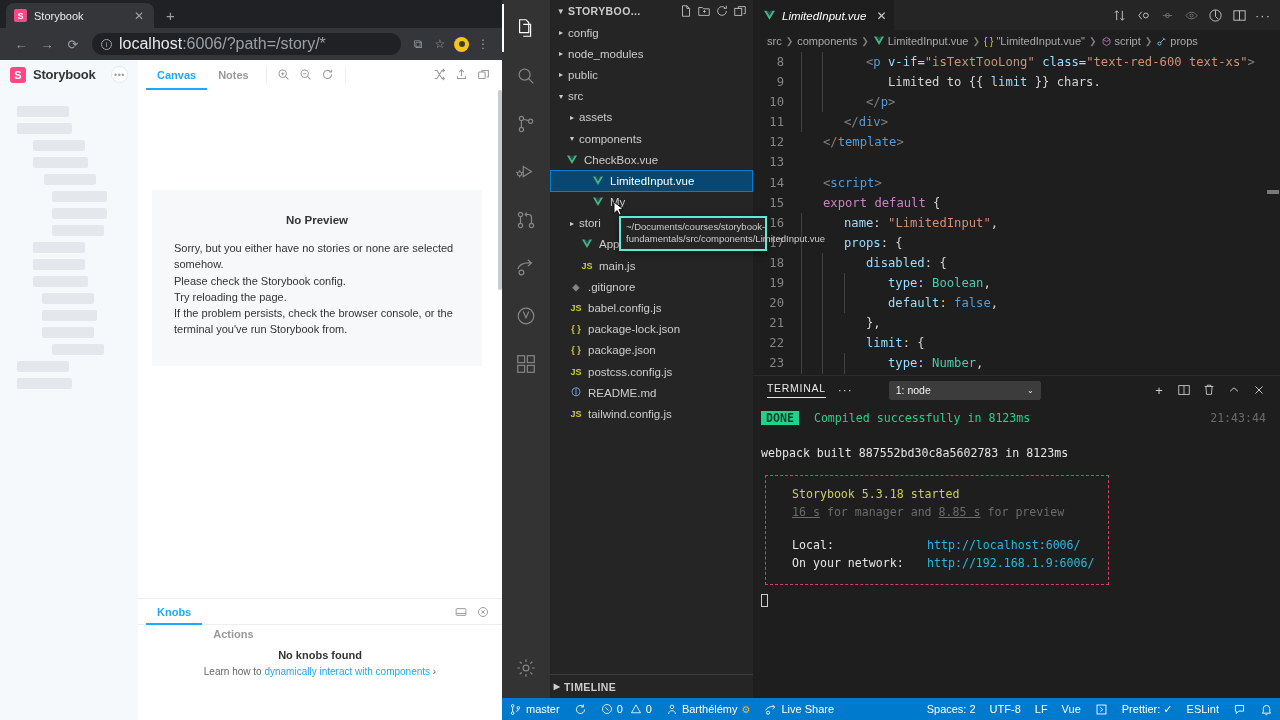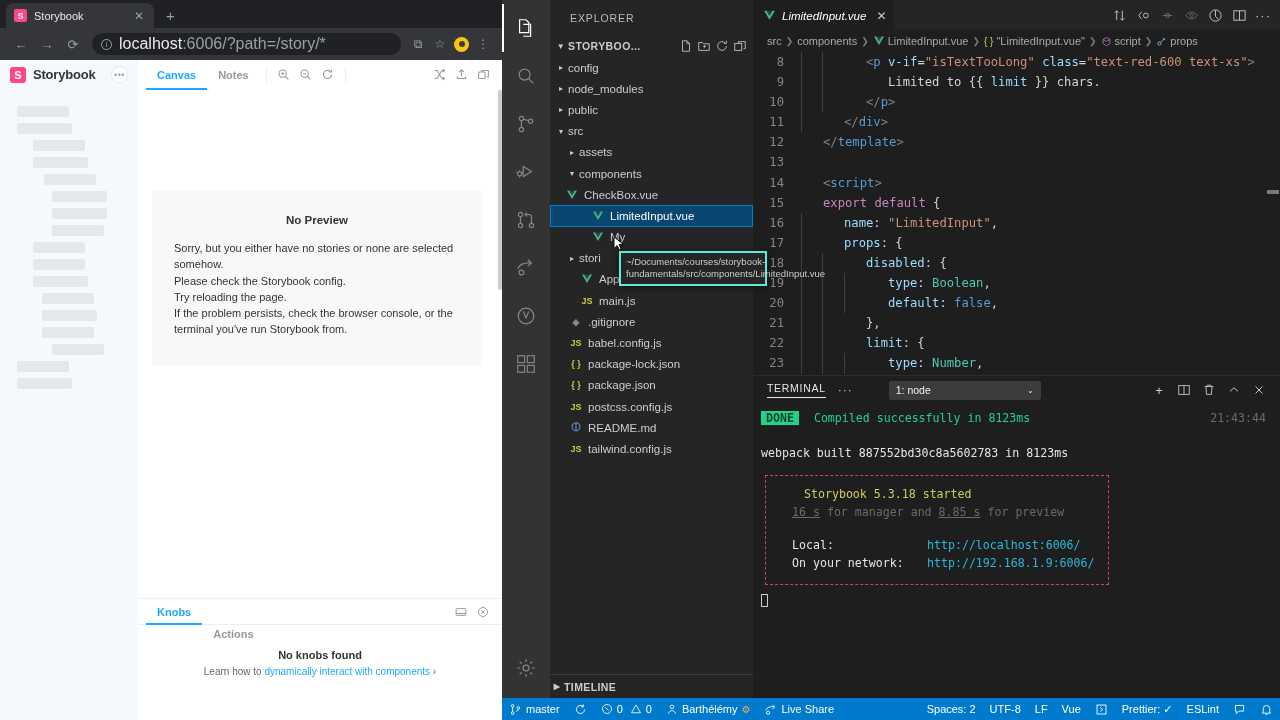--- a/index.html
+++ b/index.html
@@ -106,21 +106,21 @@
   .vs-panel-tab { font-size:10.5px; color:#e7e7e7; letter-spacing:0.7px; position:relative; padding-bottom:4px; }
   .vs-panel-tab::after { content:""; position:absolute; left:0; right:0; bottom:0; height:1px; background:#e7e7e7; }
   .vs-panel-dots { color:#cccccc; font-size:12px; margin-left:12px; letter-spacing:1px; }
   .vs-term-select { margin-left:36px; width:152px; height:19px; background:#3c3c3c; border:1px solid #3c3c3c; border-radius:2px; display:flex; align-items:center; padding:0 6px; color:#f0f0f0; font-size:10.5px; }
   .vs-term-select .cv { margin-left:auto; font-size:8px; }
   .vs-panel-actions { margin-left:auto; display:flex; align-items:center; gap:3px; color:#cccccc; padding-right:4px; }
   .vs-pa { width:22px; height:22px; display:flex; align-items:center; justify-content:center; font-size:13px; }
   .vs-term { padding:6px 0 0 8px; font-family:"DejaVu Sans Mono", monospace; font-size:11.6px; line-height:17.5px; color:#cccccc; position:relative; }
   .badge-done { background:#23d18b; color:#0b3d2a; font-weight:bold; padding:0 5px; }
   .tgreen { color:#23d18b; } .tgrey { color:#6a6a6a; } .tcyan { color:#29b8db; }
-  .tyellow { color:#cdcd5a;margin-left:12px; } .twhite { color:#e5e5e5; }
+  .tyellow { color:#cdcd5a; } .twhite { color:#e5e5e5; }
   .term-box { margin:13px 0 0 4px; width:344px; border:1px dashed #d43f68; padding:10px 0 12px 26px; }
   .term-cursor { display:inline-block; width:7px; height:13px; border:1px solid #cccccc; vertical-align:-2px; }
 
   .vs-status { position:absolute; left:0; bottom:0; width:778px; height:22px; background:#007acc; display:flex; align-items:center; color:#ffffff; font-size:11px; }
   .st { display:flex; align-items:center; gap:4px; padding:0 7px; height:22px; white-space:nowrap; }
   .st-right { margin-left:auto; display:flex; }
   svg { display:block; }
 </style>
 </head>
 <body>
@@ -322,21 +322,20 @@
       </div>
       <div class="vs-act vs-act-bottom">
         <svg width="22" height="22" viewBox="0 0 24 24" fill="none" stroke="currentColor" stroke-width="1.3">
             <circle cx="12" cy="12" r="3.2"></circle>
             <path d="M12 2.5v3M12 18.5v3M2.5 12h3M18.5 12h3M5.2 5.2l2.1 2.1M16.7 16.7l2.1 2.1M18.8 5.2l-2.1 2.1M7.3 16.7l-2.1 2.1"></path>
           </svg>
       </div>
     </div>
 
     <div class="vs-side">
-      <div class="vs-side-title">EXPLORER</div>
       <div class="vs-sec-head">
         <div class="vs-chev">▼</div>
         <div class="vs-sec-title">STORYBOO...</div>
         <div class="vs-sec-actions">
           <span>
               <svg width="14" height="14" viewBox="0 0 16 16" fill="none" stroke="currentColor" stroke-width="1">
                 <path d="M4 2h5l3 3v9H4z"></path>
                 <path d="M9 2v3h3"></path>
               </svg>
             </span>

